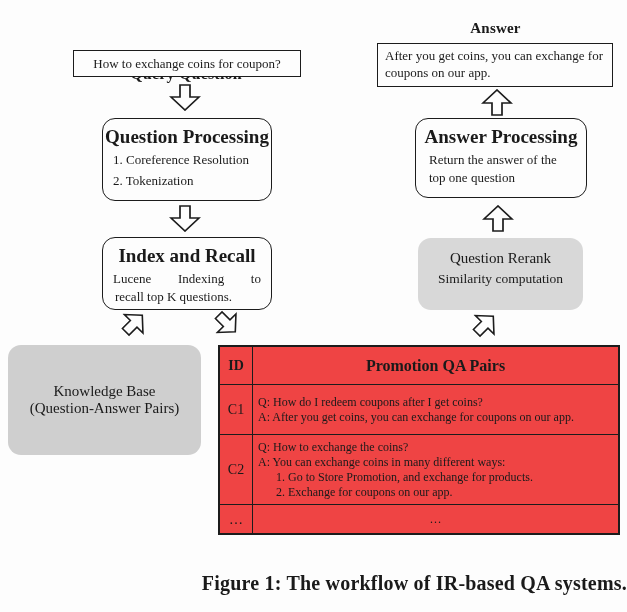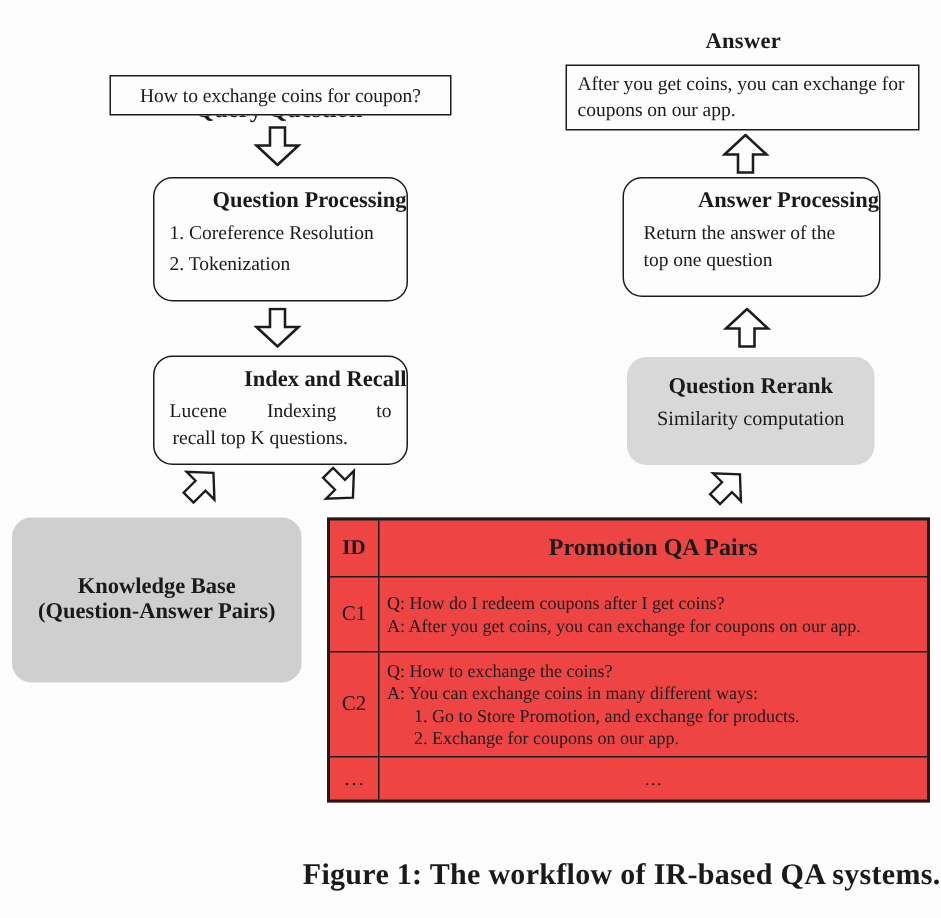--- a/index.html
+++ b/index.html
@@ -17,31 +17,31 @@
   }
   .plain-box{
     border:1.6px solid #1c1c1c;background:#fdfdfd;
     font-size:13px;line-height:17px;
   }
   .round-box{
     border:1.6px solid #1c1c1c;border-radius:13px;background:#fdfdfd;
     box-sizing:border-box;
   }
   .round-box .box-title{
-    font-weight:bold;font-size:15px;text-align:right;margin-top:7px;
+    font-weight:bold;font-size:19px;text-align:center;margin-top:7px;
   }
   .round-box .box-line{
     font-size:13px;line-height:18px;padding:0 10px;margin-top:3px;
   }
   .gray-box{
     background:#cfcfcf;border-radius:13px;box-sizing:border-box;
     text-align:center;
   }
   .gray-box.lighter{background:#d8d8d8;}
-  .gray-title{font-weight:bold;font-size:15px;}
+  .gray-title{font-weight:normal;font-size:15px;}
   .gray-body{font-size:13.5px;margin-top:4px;}
   .arrow-svg polygon{
     fill:#fdfdfd;stroke:#1c1c1c;stroke-width:1.7;stroke-linejoin:miter;
   }
   
   .qa-table{
     left:218px;top:345px;width:402px;height:190px;
     border:2px solid #1c1c1c;box-sizing:border-box;background:#ef4444;
     display:grid;
     grid-template-columns:33px 1fr;

